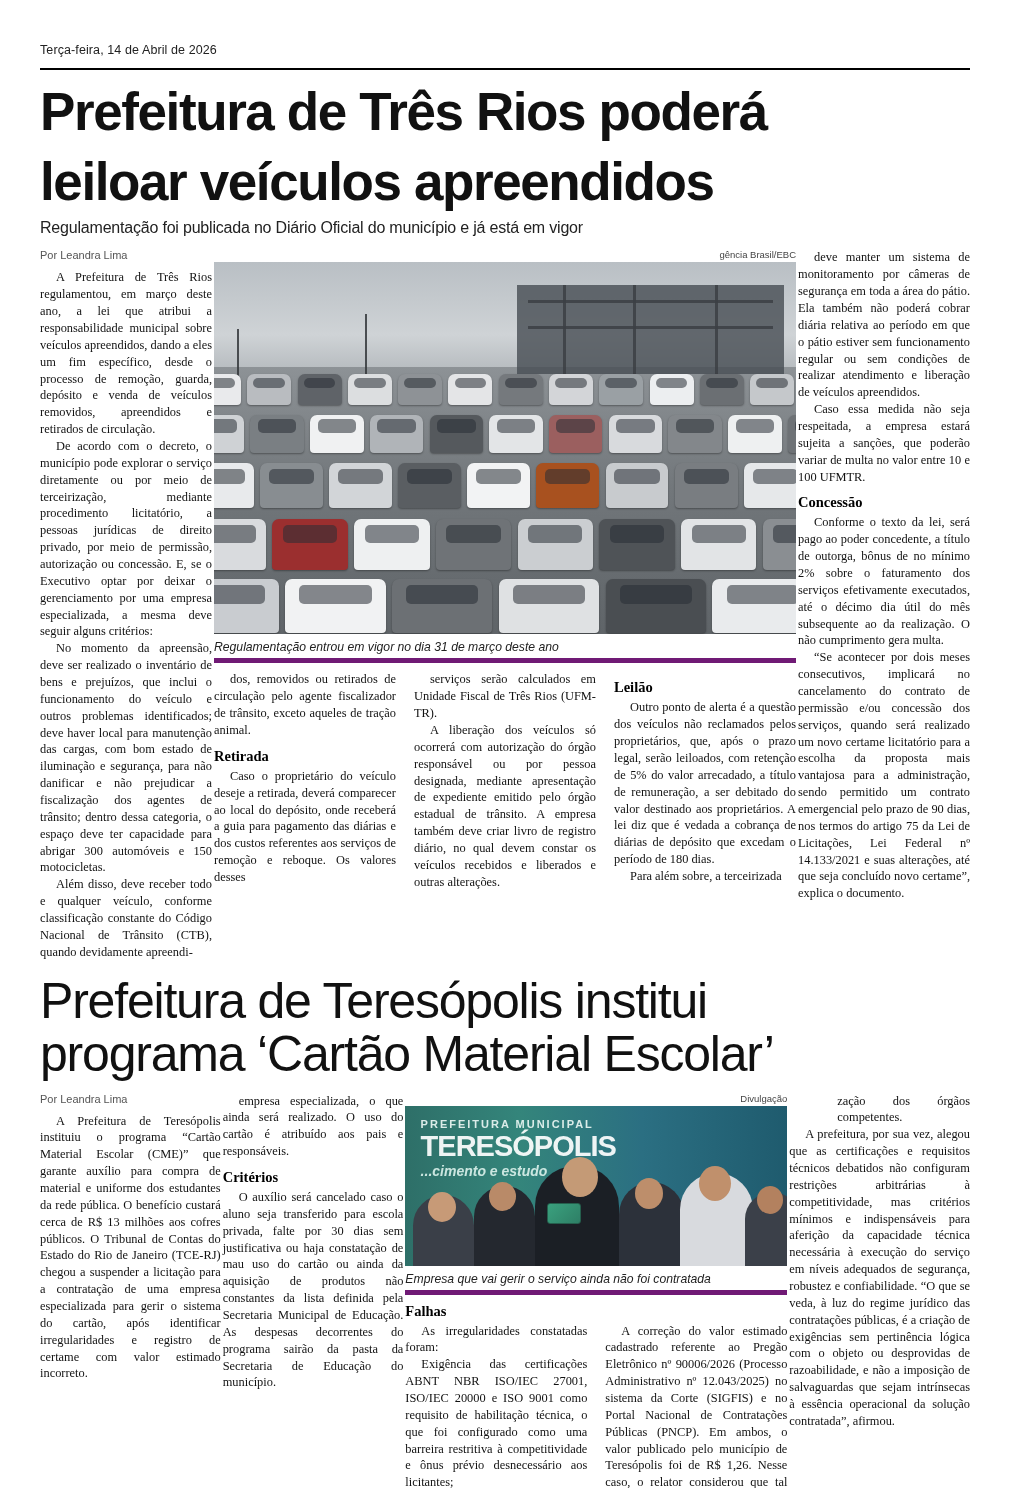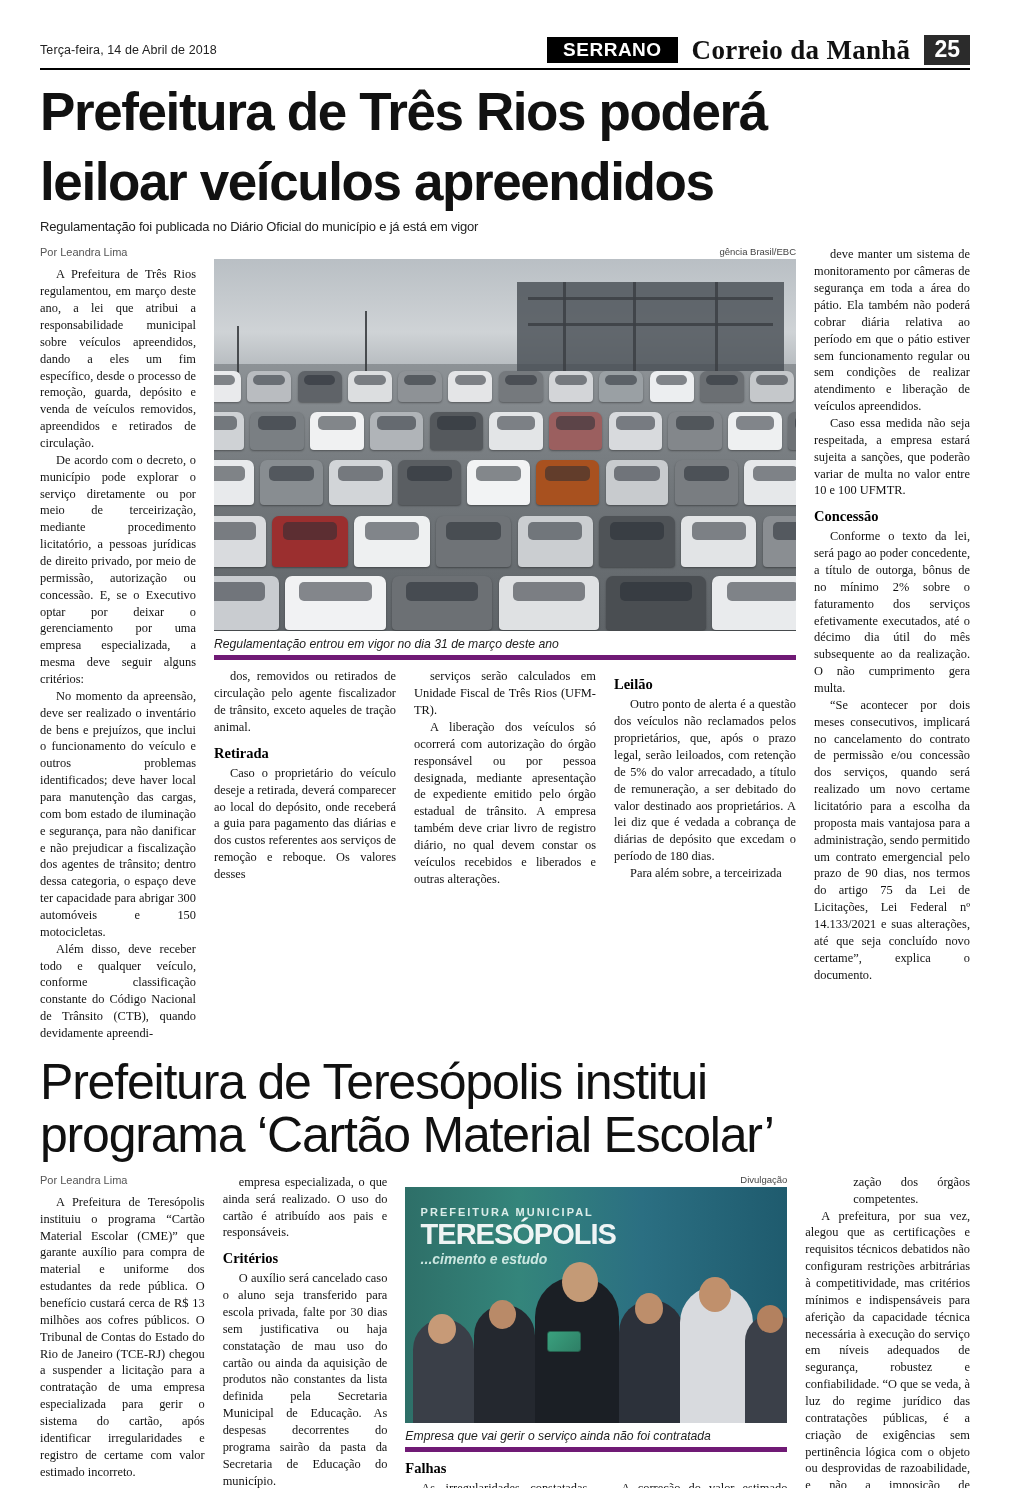--- a/index.html
+++ b/index.html
@@ -79,36 +79,36 @@
     margin: 14px 0 0 0;
   }
   .headline.second {
     font-weight: normal;
     font-size: 50px;
     letter-spacing: -1.2px;
     margin-top: 0;
   }
   .subhead {
     font-family: "Liberation Sans", sans-serif;
-    font-size: 13px;
+    font-size: 16px;
     color: #222;
     margin: 9px 0 0 0;
     letter-spacing: -.2px;
   }
   .byline {
     font-family: "Liberation Sans", sans-serif;
     font-size: 11px;
     color: #555;
     margin: 0 0 8px 0;
   }
 
   
   .cols {
     display: flex;
-    gap: 18px;
+    gap: 2px;
     margin-top: 12px;
   }
   .col { width: 182px; }
 
   .body-text {
     font-size: 12.4px;
     line-height: 1.36;
     text-align: justify;
     color: #111;
     hyphens: auto;
@@ -132,21 +132,21 @@
     text-align: right;
     margin-bottom: 2px;
   }
   .photo {
     width: 100%;
     position: relative;
     overflow: hidden;
     background: #9aa0a6;
   }
   .photo.top { height: 372px; }
-  .photo.bottom { height: 236px; }
+  .photo.bottom { height: 160px; }
   .caption {
     font-family: "Liberation Sans", sans-serif;
     font-style: italic;
     font-size: 12.2px;
     color: #222;
     padding: 6px 0 4px 0;
     border-bottom: 5px solid #701a75;
     margin-bottom: 8px;
   }
 
@@ -210,26 +210,21 @@
     border-radius: 3px;
     border: 1px solid #255f4d;
   }
 </style>
 </head>
 <body>
 
 <div class="page">
 
   <div class="masthead">
-    <div class="masthead-date">Terça-feira, 14 de Abril de 2018</div>
-    <div class="masthead-right">
-      <div class="section-tag">SERRANO</div>
-      <div class="paper-name">Correio da Manhã</div>
-      <div class="page-number">25</div>
-    </div>
+    <div class="masthead-date">Terça-feira, 14 de Abril de 2026</div>
   </div>
 
   <h1 class="headline">Prefeitura de Três Rios poderá</h1>
   <h1 class="headline">leiloar veículos apreendidos</h1>
   <div class="subhead">Regulamentação foi publicada no Diário Oficial do município e já está em vigor</div>
 
   <div class="cols">
 
     <div class="col">
       <div class="byline">Por Leandra Lima</div>

